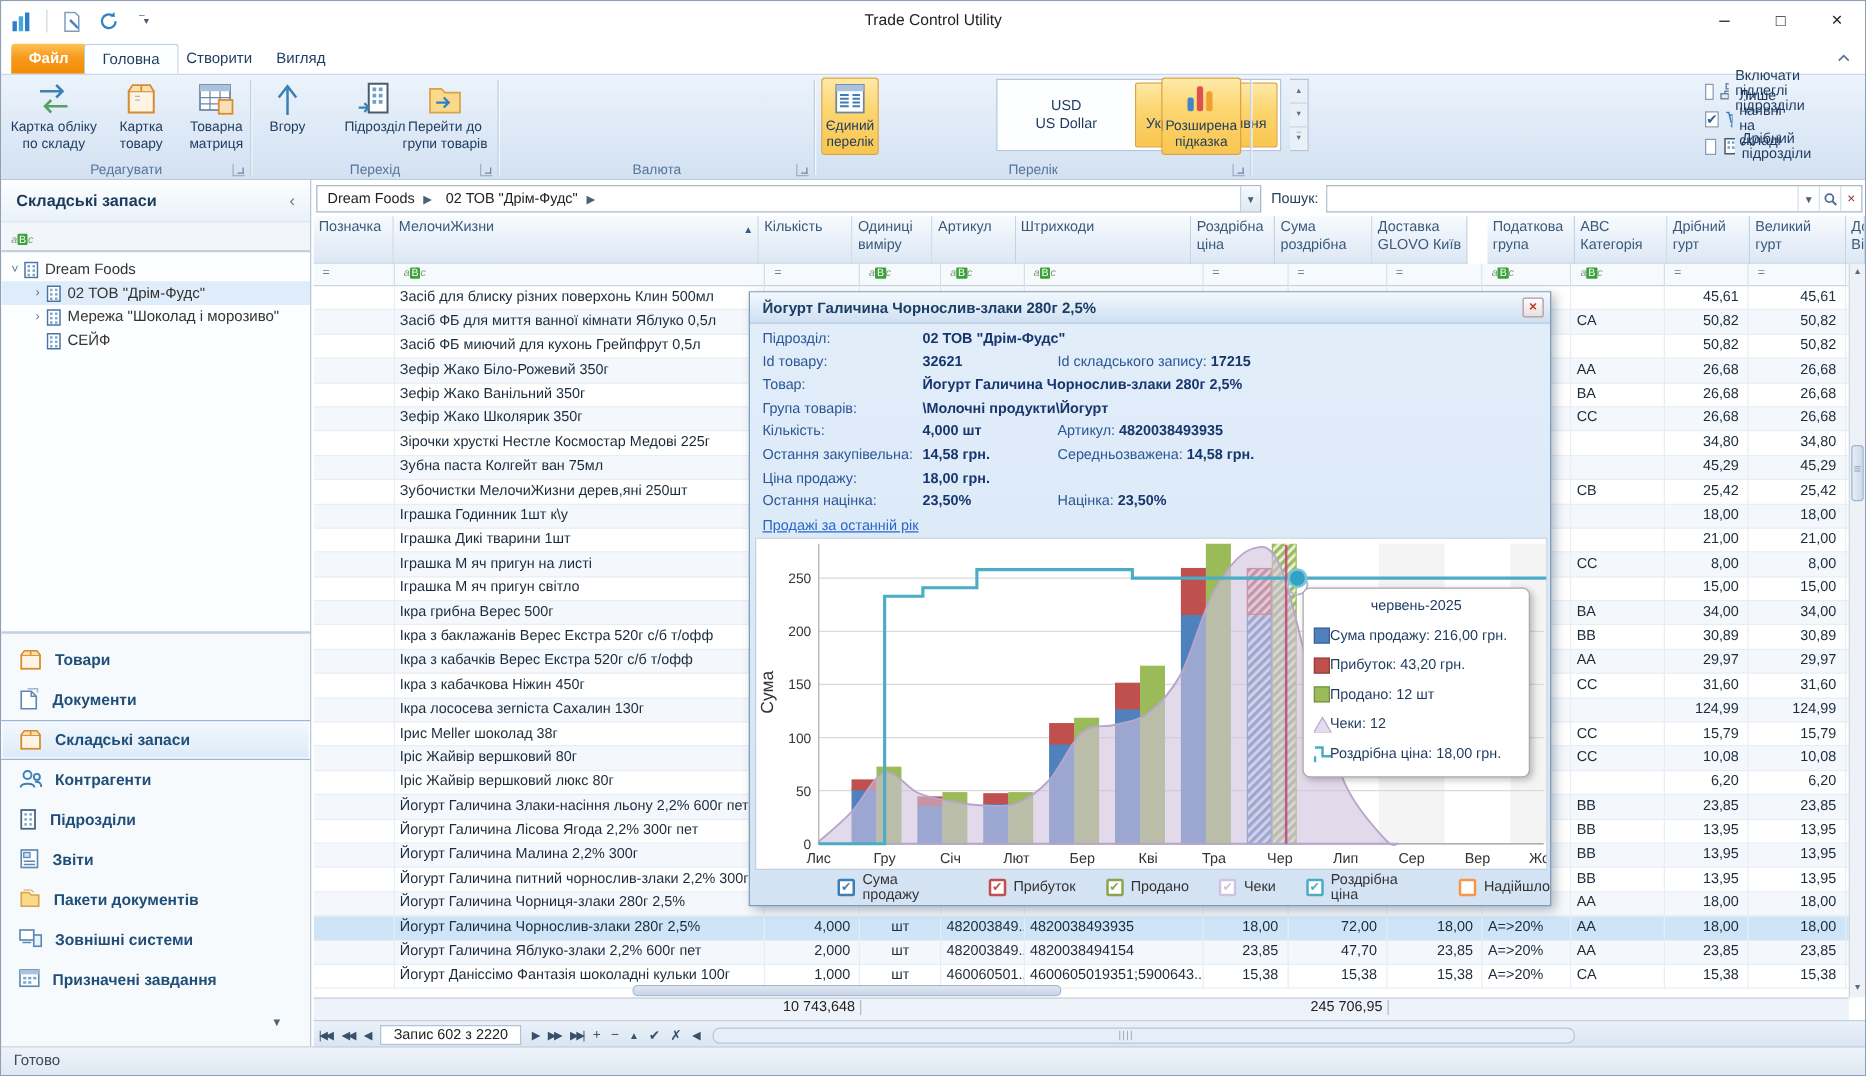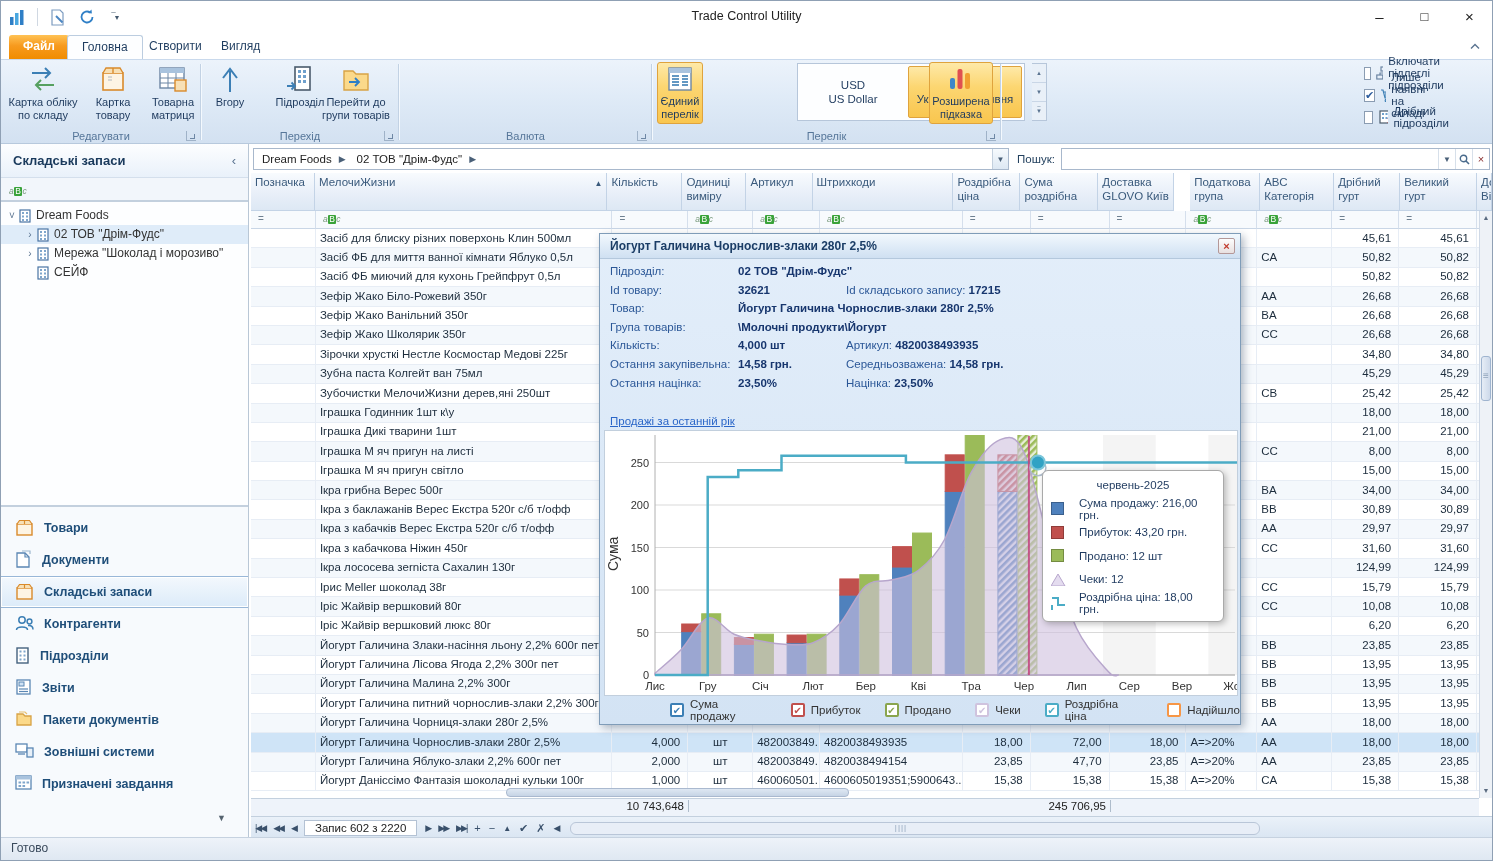--- a/index.html
+++ b/index.html
@@ -102,21 +102,21 @@
   .dfld .lab{ display:inline-block; width:128px; }
   .dfld .val{ font-weight:bold; color:#17366e; }
   .dfld .pair2{ position:absolute; left:236px; top:0; }
   .dlg-link{ position:absolute; left:10px; top:181px; font-size:11.5px; color:#2a66c8; text-decoration:underline; }
   .chartbox{ position:absolute; left:4px; top:196px; width:634px; height:266px; background:#fff; border:1px solid #c2cfdd; }
   .chartlegend{ position:absolute; left:0; right:0; top:464px; height:24px; display:flex; align-items:center; gap:24px; padding-left:70px; font-size:11.5px; color:#333; }
   .lgitem{ display:flex; align-items:center; gap:6px; }
   .lgbox{ width:14px; height:14px; border:2px solid; border-radius:2px; background:#fff; font-size:10px; line-height:11px; text-align:center; font-weight:bold; }
   .tooltip{ position:absolute; left:442px; top:236px; width:182px; height:152px; background:#fff; border:1px solid #a9a9a9; border-radius:6px; box-shadow:2px 2px 6px rgba(0,0,0,.25); padding:8px 8px 0 8px; font-size:11.5px; color:#1f3a5f; }
   .tooltip .ttitle{ text-align:center; margin-bottom:6px; }
-  .ttrow{ display:flex; align-items:center; gap:15px; height:23.5px; }
+  .ttrow{ display:flex; align-items:center; gap:0; height:23.5px; }
   .ttsw{ width:13px; height:13px; flex:0 0 13px; }
 </style>
 </head>
 <body>
 
 <div class="app">
 
   <div class="titlebar">
     <div class="qat">
       <span class="qbtn">
@@ -1074,20 +1074,21 @@
   <div class="dialog">
     <div class="dlg-title">Йогурт Галичина Чорнослив-злаки 280г 2,5%</div>
     <span class="dlg-close">×</span>
     <div class="dlg-fields" id="dlgfields">
         <div class="dfld"><span class="lab">Підрозділ:</span><span class="val">02 ТОВ "Дрім-Фудс"</span></div>
         <div class="dfld"><span class="lab">Id товару:</span><span class="val">32621</span><span class="pair2"><span>Id складського запису: </span><span class="val">17215</span></span></div>
         <div class="dfld"><span class="lab">Товар:</span><span class="val">Йогурт Галичина Чорнослив-злаки 280г 2,5%</span></div>
         <div class="dfld"><span class="lab">Група товарів:</span><span class="val">\Молочні продукти\Йогурт</span></div>
         <div class="dfld"><span class="lab">Кількість:</span><span class="val">4,000 шт</span><span class="pair2"><span>Артикул: </span><span class="val">4820038493935</span></span></div>
         <div class="dfld"><span class="lab">Остання закупівельна:</span><span class="val">14,58 грн.</span><span class="pair2"><span>Середньозважена: </span><span class="val">14,58 грн.</span></span></div>
+        <div class="dfld"><span class="lab">Ціна продажу:</span><span class="val">18,00 грн.</span></div>
         <div class="dfld"><span class="lab">Остання націнка:</span><span class="val">23,50%</span><span class="pair2"><span>Націнка: </span><span class="val">23,50%</span></span></div>
       </div>
     <a class="dlg-link">Продажі за останній рік</a>
     <div class="chartbox"><svg id="chartsvg" width="632" height="264">
           <defs>
             <pattern id="hb" width="5" height="5" patternUnits="userSpaceOnUse" patternTransform="rotate(45)">
               <rect width="5" height="5" fill="#dfe8f4"></rect>
               <rect width="2.6" height="5" fill="#4f81bd"></rect>
             </pattern>
             <pattern id="hr" width="5" height="5" patternUnits="userSpaceOnUse" patternTransform="rotate(45)">

